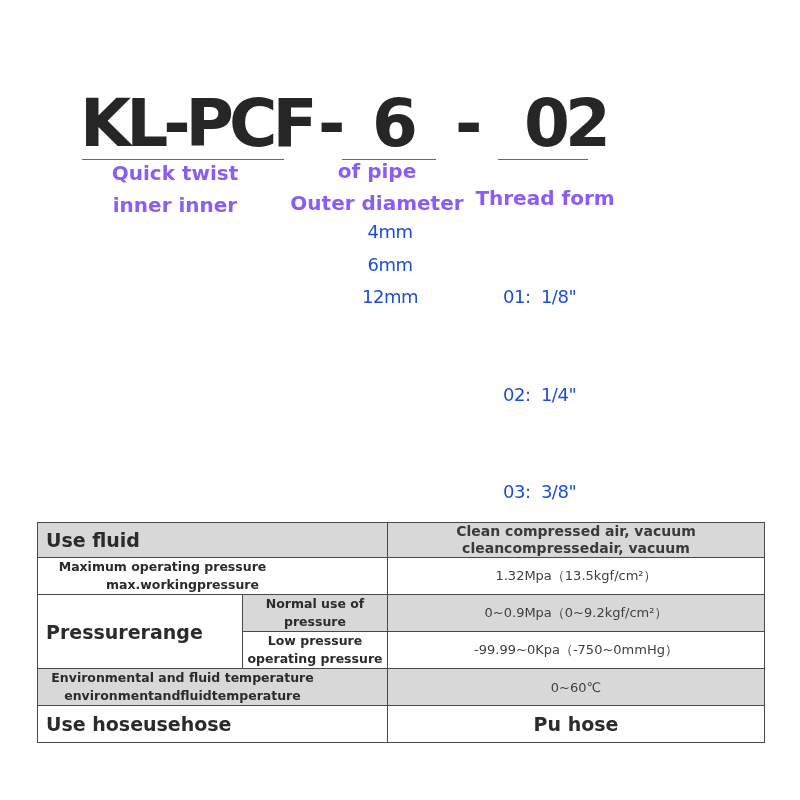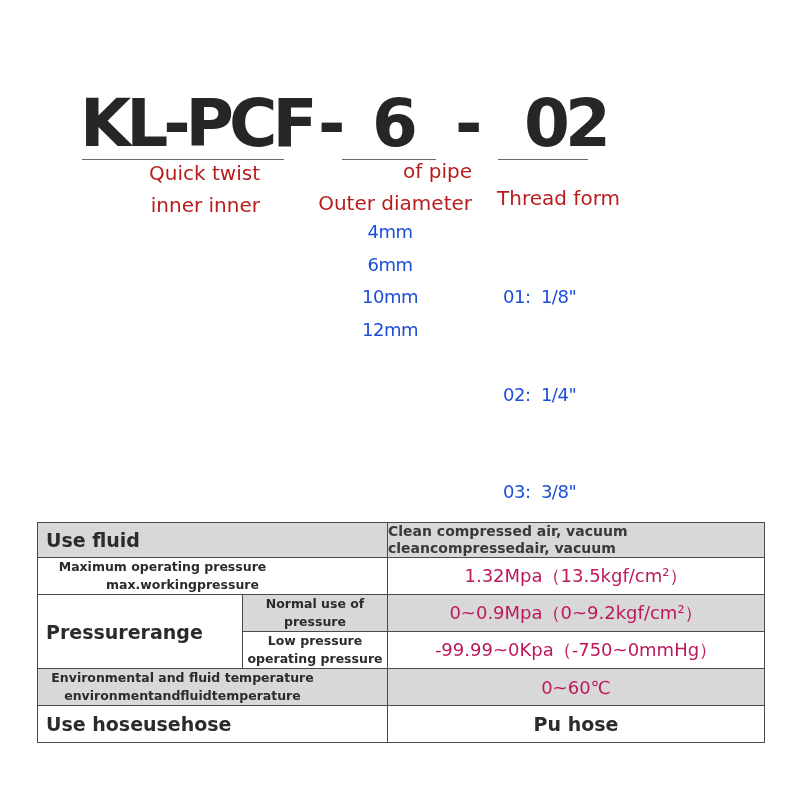--- a/index.html
+++ b/index.html
@@ -1,29 +1,29 @@
 <!DOCTYPE html>
 <html><head>
 <meta charset="utf-8">
 <style>
   html, body { margin:0; padding:0; }
   body { width:800px; height:800px; background:#ffffff; position:relative; overflow:hidden; font-family:"DejaVu Sans", sans-serif; color:#2b2b2b; }
   .abs { position:absolute; }
   .code { font-family:"DejaVu Sans", sans-serif; font-weight:bold; font-size:66px; letter-spacing:-5px; color:#262626; top:84px; line-height:80px; }
   .uline { height:1px; background:#6a6a6a; }
-  .lbl { font-weight:normal; font-size:20px; color:#b91c1c; text-align:right; line-height:32px; }
+  .lbl { font-weight:bold; font-size:20px; color:#8b5cf6; text-align:center; line-height:32px; }
   .opt { font-size:18px; color:#1d4ed8; line-height:32.5px; letter-spacing:-0.5px; }
   table.spec { position:absolute; left:37px; top:522px; width:727px; border-collapse:collapse; table-layout:fixed; }
   table.spec td { border:1.5px solid #4a4a4a; padding:0; vertical-align:middle; }
   .g { background:#d8d8d8; }
   .w { background:#ffffff; }
   .big { font-weight:bold; font-size:19px; padding-left:8px !important; }
   .sm { font-weight:bold; font-size:12.5px; text-align:center; line-height:18px; }
-  .val { font-size:18px; text-align:center; color:#be185d; }
-  .valb { font-weight:bold; font-size:14px; line-height:17px; color:#3a3a3a; }
+  .val { font-size:13px; text-align:center; color:#404040; }
+  .valb { font-weight:bold; font-size:14px; text-align:center; line-height:17px; color:#3a3a3a; }
 </style>
 </head>
 <body>
 
 <div class="abs code" style="left:80px;">KL-PCF</div>
 <div class="abs code" style="left:318px;">-</div>
 <div class="abs code" style="left:372px;">6</div>
 <div class="abs code" style="left:455px;">-</div>
 <div class="abs code" style="left:524px;">02</div>
 
@@ -37,21 +37,20 @@
 </div>
 <div class="abs lbl" style="left:282px; top:155px; width:190px;">
   <div>of pipe</div>
   <div>Outer diameter</div>
 </div>
 <div class="abs lbl" style="left:470px; top:182px; width:150px;">Thread form</div>
 
 <div class="abs opt" style="left:350px; top:216px; width:80px; text-align:center;">
   <div>4mm</div>
   <div>6mm</div>
-  <div>10mm</div>
   <div>12mm</div>
 </div>
 
 <div class="abs opt" style="left:503px; top:216px; width:120px; white-space:pre;">
   <div>01:  1/8"</div>
   <div>02:  1/4"</div>
   <div>03:  3/8"</div>
   <div>04:  1/2"</div>
 </div>
 

